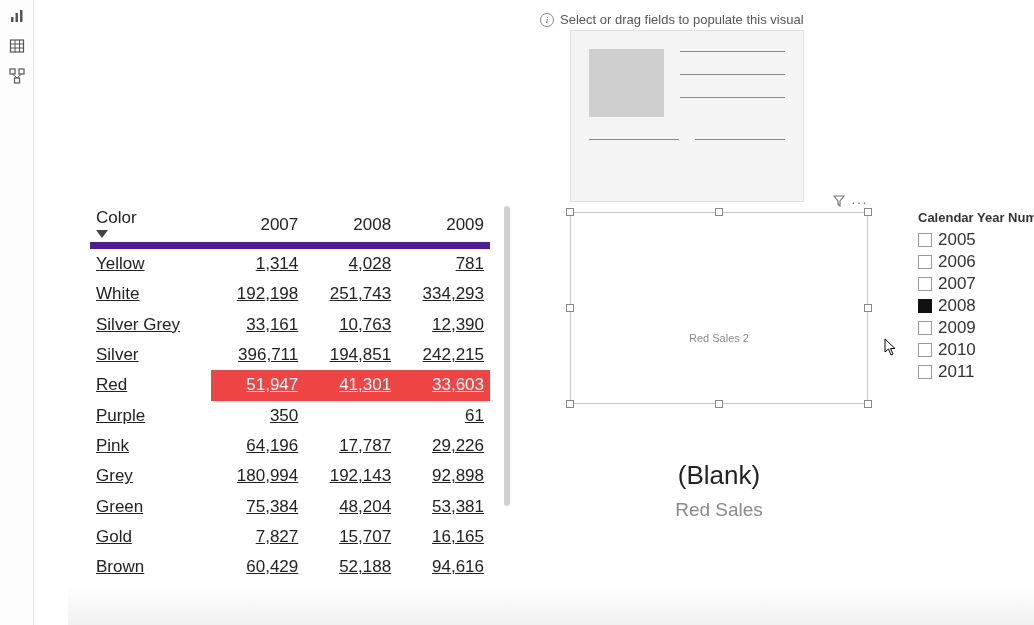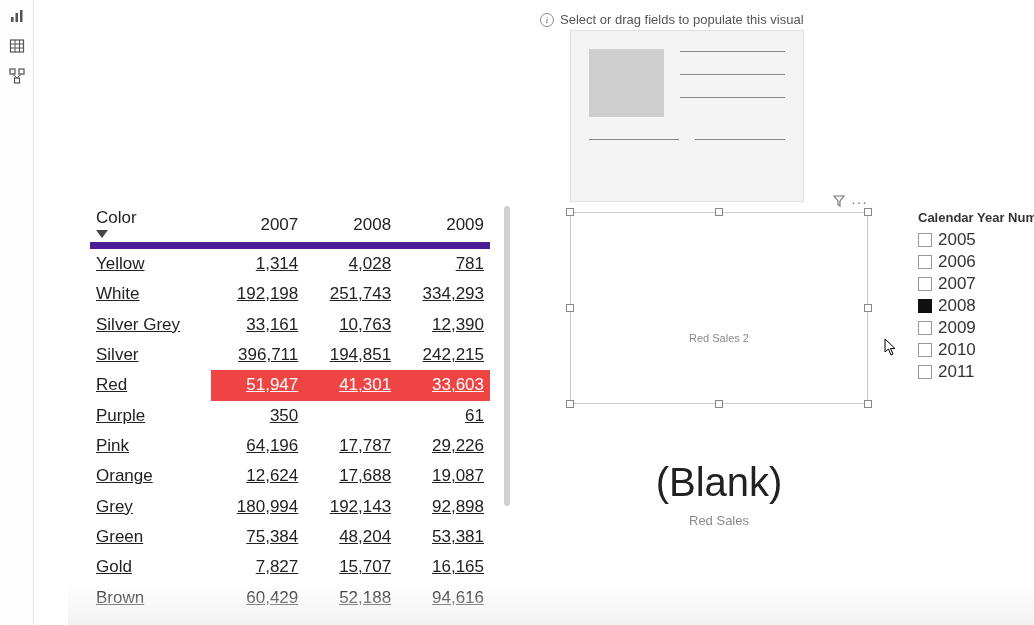--- a/index.html
+++ b/index.html
@@ -177,26 +177,26 @@
     color:#8a8a8a;
   }
   
   .card2 {
     position:absolute;
     left:536px; top:460px;
     width:298px;
     text-align:center;
   }
   .card2-value {
-    font-size:40px;
+    font-size:26px;
     color:#222;
     font-weight:400;
   }
   .card2-label {
-    font-size:13px;
+    font-size:19px;
     color:#8a8a8a;
     margin-top:8px;
   }
   
   .slicer {
     position:absolute;
     left:884px; top:210px;
     width:140px;
     font-size:15px;
   }
@@ -339,26 +339,20 @@
             <td class="rowlabel">Purple</td>
             <td class="val">350</td>
             <td class="blank"></td>
             <td class="val">61</td>
           </tr>
           <tr>
             <td class="rowlabel">Pink</td>
             <td class="val">64,196</td>
             <td class="val">17,787</td>
             <td class="val">29,226</td>
-          </tr>
-          <tr>
-            <td class="rowlabel">Orange</td>
-            <td class="val">12,624</td>
-            <td class="val">17,688</td>
-            <td class="val">19,087</td>
           </tr>
           <tr>
             <td class="rowlabel">Grey</td>
             <td class="val">180,994</td>
             <td class="val">192,143</td>
             <td class="val">92,898</td>
           </tr>
           <tr>
             <td class="rowlabel">Green</td>
             <td class="val">75,384</td>

